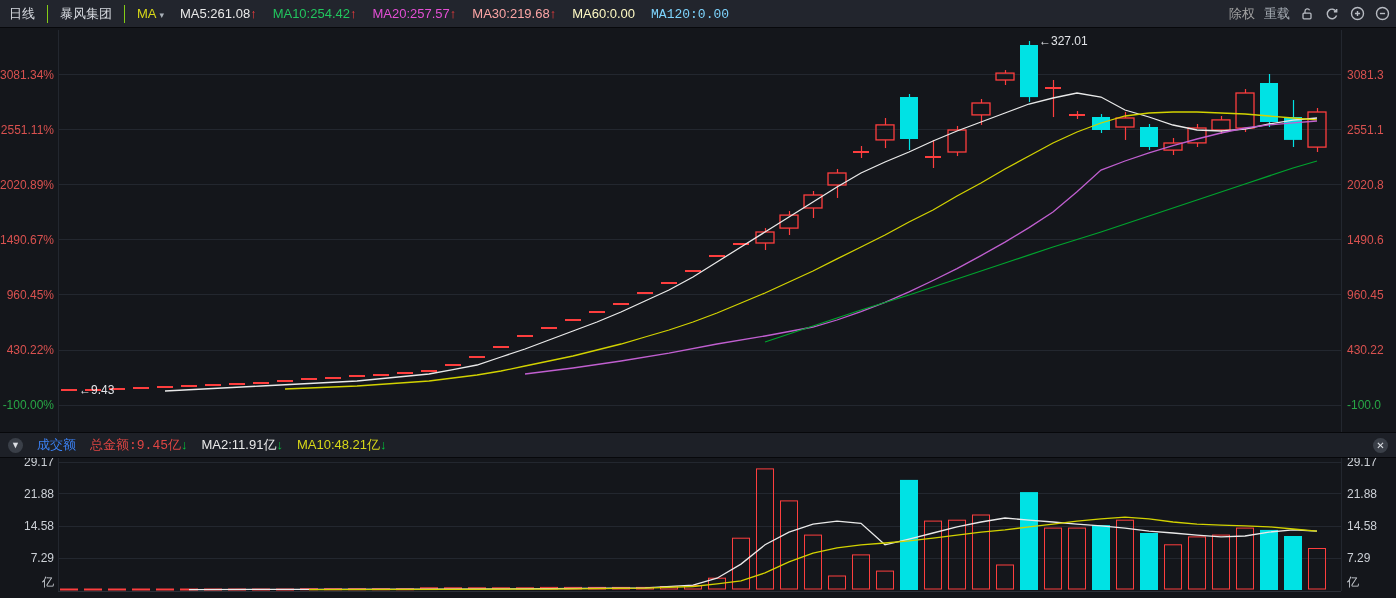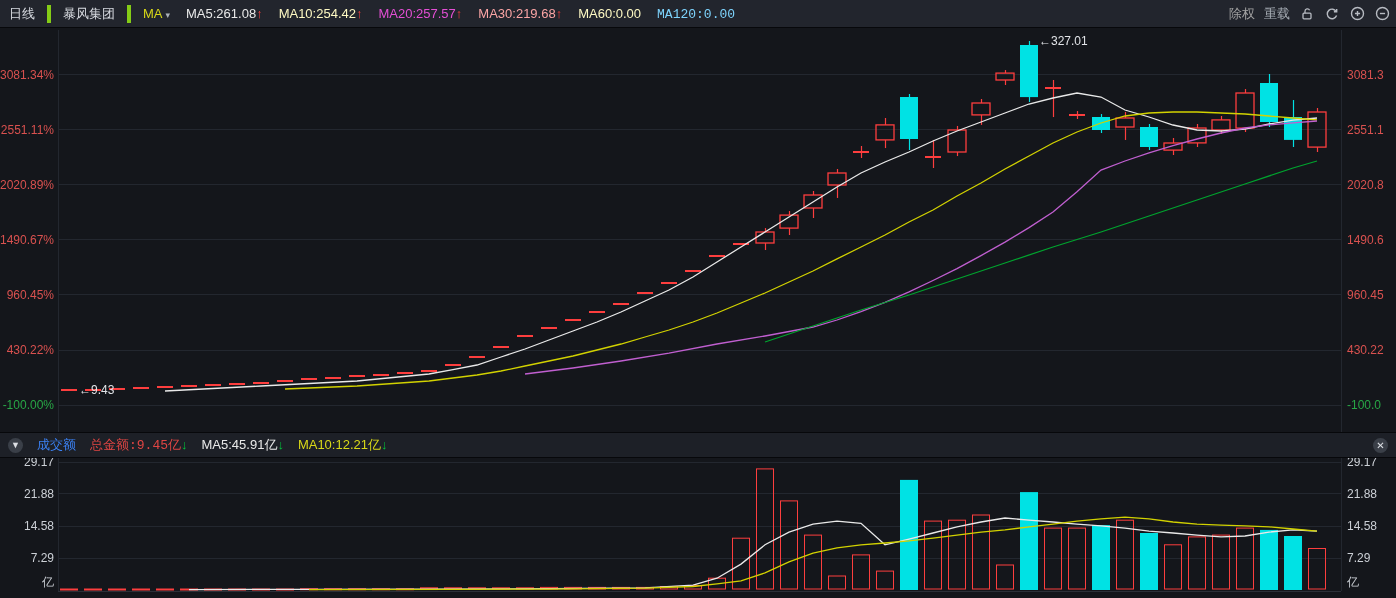--- a/index.html
+++ b/index.html
@@ -2,21 +2,21 @@
 <html><head>
 <meta charset="utf-8">
 <style>
   html,body{margin:0;padding:0;background:#0c0d10;}
   .screen{position:relative;width:1396px;height:598px;background:#14161b;
     font-family:"Liberation Sans",sans-serif;overflow:hidden;color:#d7dae0;}
   .topbar{position:absolute;top:0;left:0;right:0;height:28px;background:#22252d;
     border-bottom:1px solid #07080b;display:flex;align-items:center;font-size:13px;
     padding-left:9px;box-sizing:border-box;z-index:3;}
   .tb-item{margin-right:16px;white-space:nowrap;}
-  .tb-sep{border-right:4px solid #84cc16;padding-right:12px;margin-right:12px;}
+  .tb-sep{border-right:1px solid #84cc16;padding-right:12px;margin-right:12px;}
   .caret{font-size:9px;margin-left:3px;}
   .tb-right{margin-left:auto;display:flex;align-items:center;gap:9px;margin-right:6px;}
   .icon-btn{width:16px;height:16px;display:inline-flex;align-items:center;justify-content:center;color:#b7bbc2;cursor:pointer;}
   .icon-btn svg{display:block;}
   .chart{position:absolute;left:0;z-index:1;}
   #mainChart{top:28px;}
   #volChart{top:458px;}
   .volbar{position:absolute;top:432px;left:0;right:0;height:26px;background:#1d2027;
     border-top:1px solid #07080b;border-bottom:1px solid #07080b;display:flex;align-items:center;
     font-size:13px;padding:0 8px;box-sizing:border-box;gap:14px;z-index:3;}
@@ -33,21 +33,21 @@
   <div class="topbar">
     <span class="tb-item tb-sep" style="color: rgb(215, 218, 224);">日线</span>
     <span class="tb-item tb-sep" style="color: rgb(215, 218, 224);">暴风集团</span>
     <span class="tb-item" style="color: rgb(216, 216, 24);">
       <span>MA</span><span class="caret" style="color: rgb(170, 176, 184);">▾</span>
     </span>
     <span class="tb-item">
       <span style="color: rgb(233, 233, 233);">MA5:261.08</span><span style="color: rgb(253, 62, 62);">↑</span>
     </span>
     <span class="tb-item">
-      <span style="color: #fef9c3;">MA10:254.42</span><span style="color: rgb(253, 62, 62);">↑</span>
+      <span style="color: #22c55e;">MA10:254.42</span><span style="color: rgb(253, 62, 62);">↑</span>
     </span>
     <span class="tb-item">
       <span style="color: rgb(228, 79, 213);">MA20:257.57</span><span style="color: rgb(253, 62, 62);">↑</span>
     </span>
     <span class="tb-item">
       <span style="color: #fca5a5;">MA30:219.68</span><span style="color: rgb(253, 62, 62);">↑</span>
     </span>
     <span class="tb-item">
       <span style="color: #fef9c3;">MA60:0.00</span>
     </span>
@@ -218,24 +218,24 @@
       </g>
     </svg>
 
   <div class="volbar">
     <span class="circle-icon">▼</span>
     <span style="color: #3b82f6;">成交额</span>
     <span>
       <span style="color: rgb(224, 69, 67); font-family: Liberation Mono, monospace;">总金额:9.45亿</span><span style="color: rgb(0, 197, 58);">↓</span>
     </span>
     <span>
-      <span style="color: rgb(233, 233, 233);">MA5:45.91亿</span><span style="color: rgb(0, 197, 58);">↓</span>
+      <span style="color: rgb(233, 233, 233);">MA2:11.91亿</span><span style="color: rgb(0, 197, 58);">↓</span>
     </span>
     <span>
-      <span style="color: rgb(216, 216, 24);">MA10:12.21亿</span><span style="color: rgb(0, 197, 58);">↓</span>
+      <span style="color: rgb(216, 216, 24);">MA10:48.21亿</span><span style="color: rgb(0, 197, 58);">↓</span>
     </span>
     <span class="circle-icon vclose">✕</span>
   </div>
 
   <svg id="volChart" class="chart" width="1396" height="140" viewBox="0 458 1396 140">
       <g>
         <line x1="58" x2="1341" y1="462" y2="462" stroke="#23272f" shape-rendering="crispEdges"></line>
         <line x1="58" x2="1341" y1="493.98902982516285" y2="493.98902982516285" stroke="#23272f" shape-rendering="crispEdges"></line>
         <line x1="58" x2="1341" y1="526.0219403496743" y2="526.0219403496743" stroke="#23272f" shape-rendering="crispEdges"></line>
         <line x1="58" x2="1341" y1="558.0109701748372" y2="558.0109701748372" stroke="#23272f" shape-rendering="crispEdges"></line>

